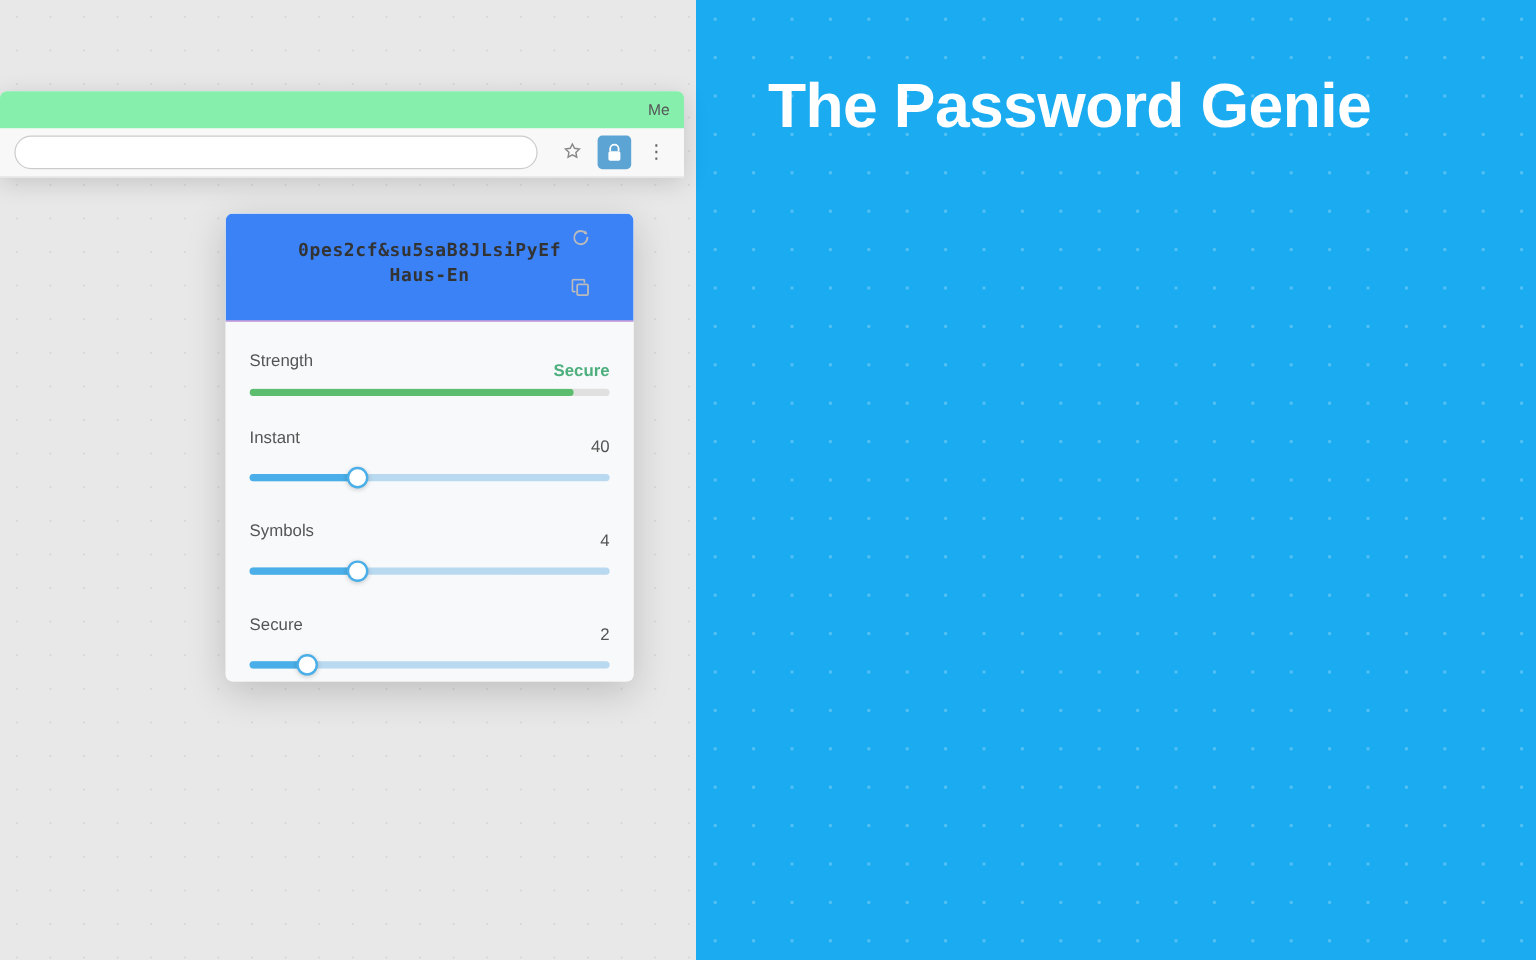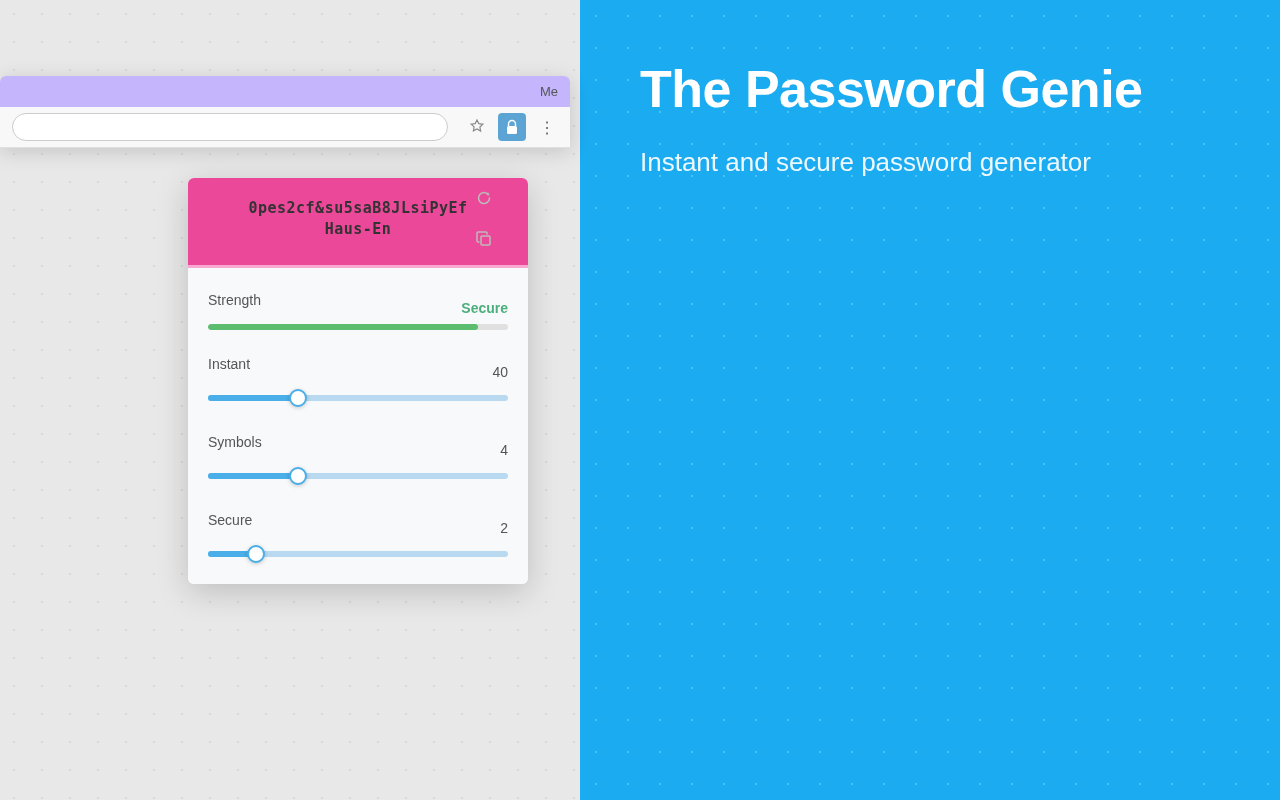--- a/index.html
+++ b/index.html
@@ -79,21 +79,21 @@
       top: 76px;
       left: 0;
       width: 570px;
       background: #f0f0f0;
       border-radius: 6px 6px 0 0;
       box-shadow: 0 4px 20px rgba(0,0,0,0.15);
       z-index: 10;
     }
 
     .browser-topbar {
-      background: #c4b5fd;
+      background: #86efac;
       padding: 8px 12px;
       border-radius: 6px 6px 0 0;
       display: flex;
       align-items: center;
       justify-content: flex-end;
     }
 
     .browser-user {
       font-size: 13px;
       color: #555;
@@ -148,25 +148,25 @@
       width: 340px;
       background: #ffffff;
       border-radius: 6px;
       box-shadow: 0 8px 32px rgba(0,0,0,0.18);
       z-index: 20;
       overflow: hidden;
     }
 
     
     .password-display {
-      background: #ec4899;
+      background: #3b82f6;
       padding: 20px 40px 16px;
       text-align: center;
       position: relative;
-      border-bottom: 3px solid #f9a8d4;
+      border-bottom: 1px solid #f9a8d4;
       min-height: 90px;
     }
 
     .password-text {
       font-size: 15px;
       font-weight: 600;
       color: #333;
       word-break: break-all;
       line-height: 1.4;
       font-family: monospace;
@@ -187,21 +187,21 @@
       bottom: 14px;
       right: 36px;
       color: #bbb;
       font-size: 16px;
       cursor: pointer;
     }
 
     
     .controls-area {
       background: #f8f9fa;
-      padding: 16px 20px 20px;
+      padding: 16px 20px 4px;
     }
 
     .control-row {
       margin-bottom: 18px;
     }
 
     .control-row:last-child {
       margin-bottom: 0;
     }
 
@@ -393,15 +393,14 @@
       </div>
 
     </div>
   </div>
 
 </div>
 
 <div class="right-panel">
   <div class="right-content">
     <h1 class="right-title">The Password Genie</h1>
-    <p class="right-subtitle">Instant and secure password generator</p>
   </div>
 </div>
 
 </body></html>

